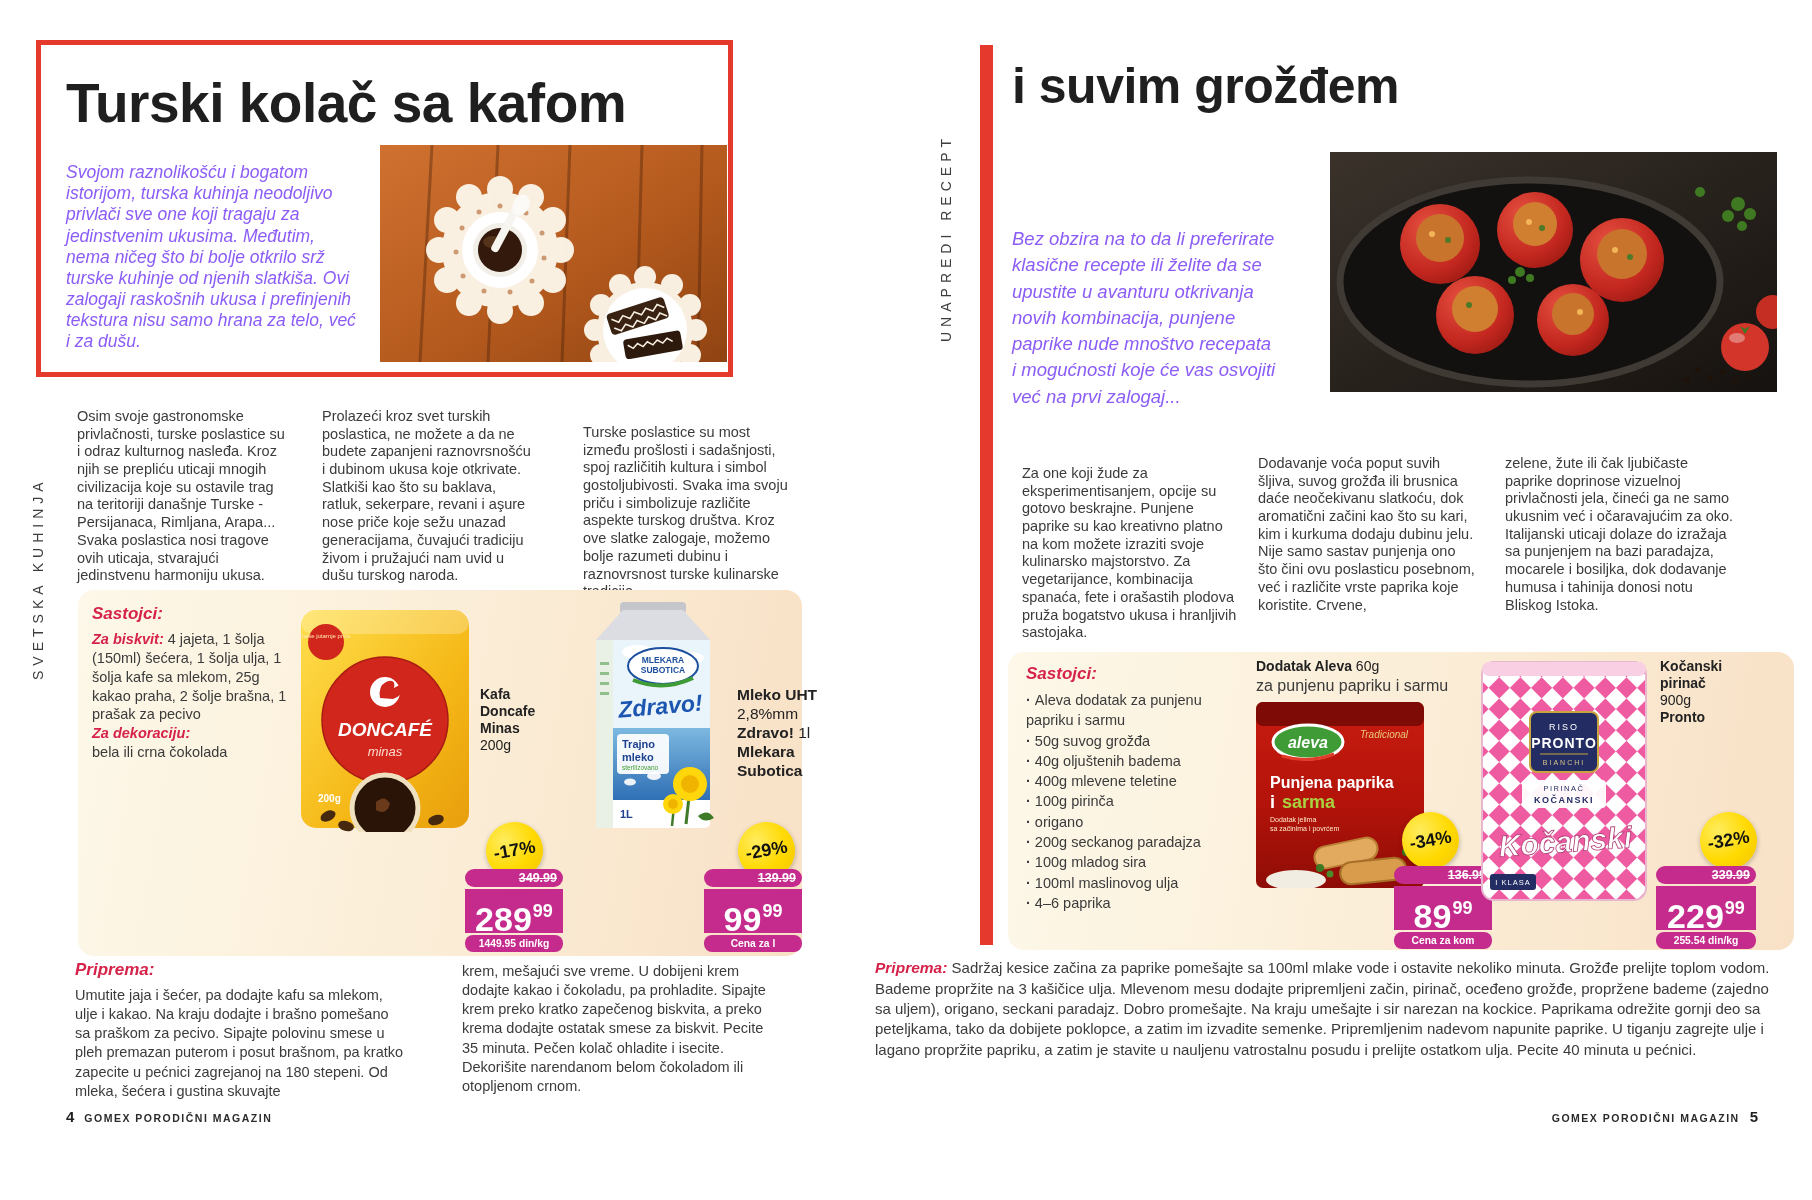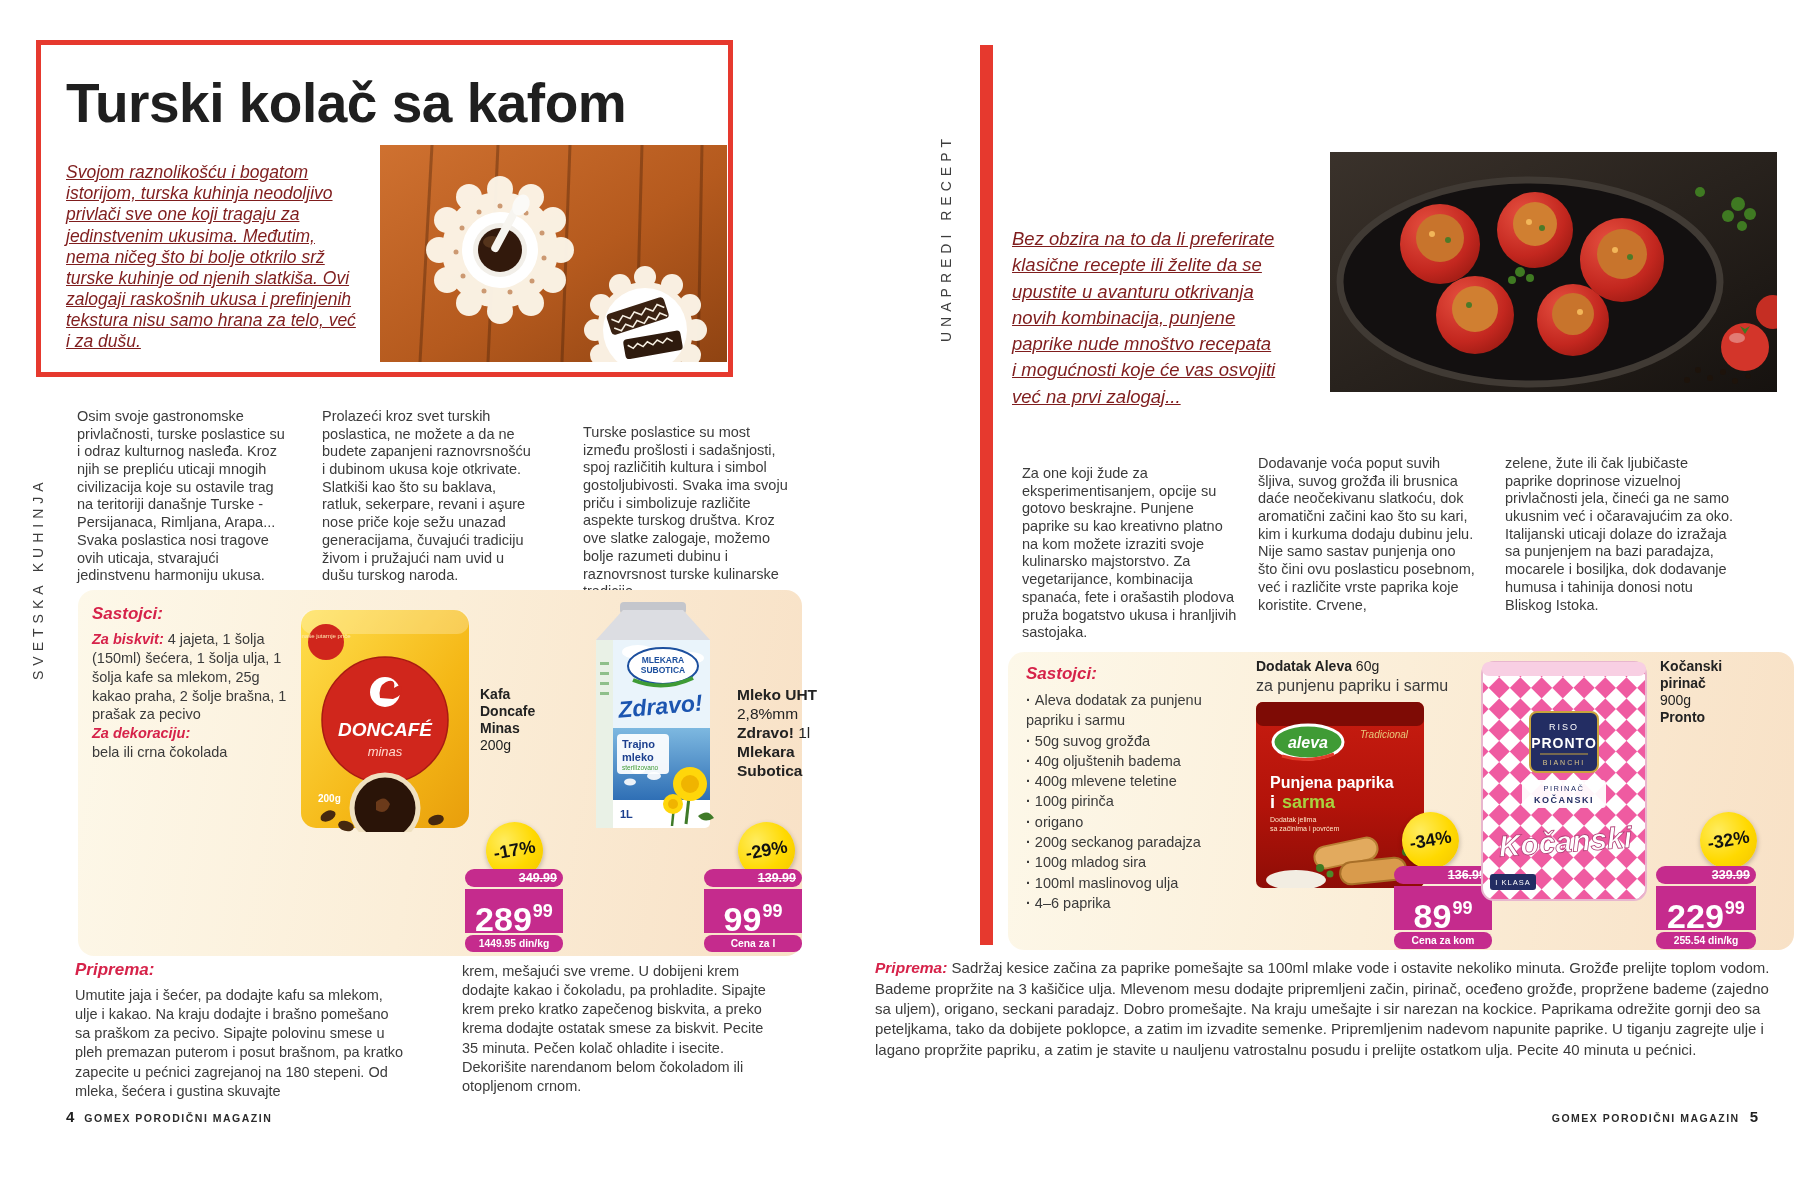--- a/index.html
+++ b/index.html
@@ -2,21 +2,21 @@
 <html><head>
 <meta charset="utf-8">
 <style>
   html,body{margin:0;padding:0;background:#ffffff;}
   #canvas{position:relative;width:1812px;height:1200px;background:#fff;overflow:hidden;
           font-family:"Liberation Sans","DejaVu Sans",sans-serif;color:#3b3b3b;}
   .abs{position:absolute;}
   
   .hdr-box{position:absolute;left:36px;top:40px;width:687px;height:327px;border:5px solid #e6392e;background:#fff;}
   .big-title{font-weight:800;color:#1f1f1f;letter-spacing:-0.5px;line-height:1.0;}
-  .intro{font-style:italic;color:#7f1d1d;text-decoration:underline;}
+  .intro{font-style:italic;color:#8b5cf6;}
   .kicker{writing-mode:vertical-rl;transform:rotate(180deg);font-size:14px;letter-spacing:5px;color:#3d3d3d;white-space:nowrap;}
   .col{font-size:14.5px;line-height:1.22;color:#3b3b3b;}
   
   .panel{position:absolute;border-radius:16px;background:linear-gradient(100deg,#fdf8e9 0%,#fbeed8 48%,#f8e1c6 100%);}
   .lbl{color:#d6234a;font-weight:bold;font-style:italic;}
   .ingr-h{font-size:17px;margin:0 0 6px 0;}
   .ingr p{margin:0;font-size:14.5px;line-height:1.3;color:#3b3b3b;}
   .ingr-list{list-style:none;margin:6px 0 0 0;padding:0;font-size:14.5px;line-height:1.4;color:#3b3b3b;}
   .ingr-list li::before{content:"· ";font-weight:bold;}
   .prod-title{font-size:14px;line-height:1.22;color:#222;}
@@ -275,20 +275,21 @@
       <span class="pgnum">4</span>
       <span class="mag">GOMEX PORODIČNI MAGAZIN</span>
     </div>
   </section>
 
   <section>
     <div class="redbar" style="left:980px;top:45px;width:13px;height:900px;"></div>
     <div class="abs kicker" style="left:938px;top:52px;height:290px;">UNAPREDI RECEPT</div>
 
     <h1 class="abs big-title" style="left:1012px;top:58px;font-size:50px;margin:0;line-height:1.14;">
+      <span style="display:block;">i suvim grožđem</span>
     </h1>
 
     <div class="photo" style="left:1330px;top:152px;width:447px;height:240px;">
       <svg width="447" height="240" viewBox="0 0 447 240">
         <defs>
           <linearGradient id="dark" x1="0" y1="0" x2="1" y2="1">
             <stop offset="0" stop-color="#3a322b"></stop>
               <stop offset="1" stop-color="#16120f"></stop>
           </linearGradient>
           <radialGradient id="pep" cx="0.35" cy="0.3" r="0.9">

